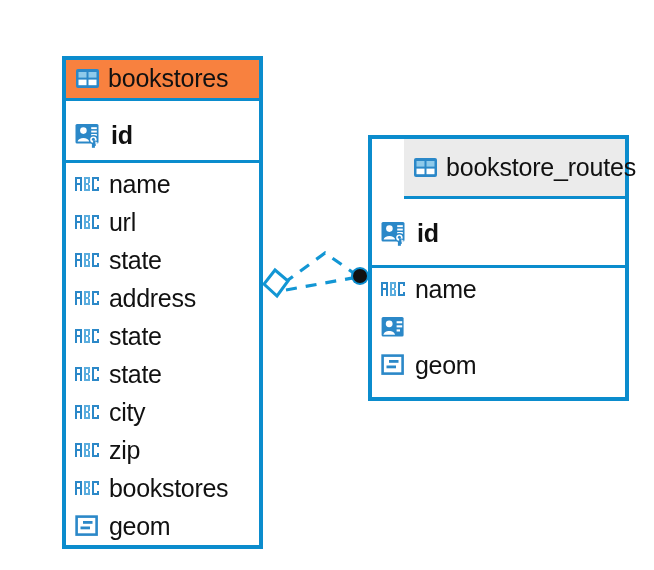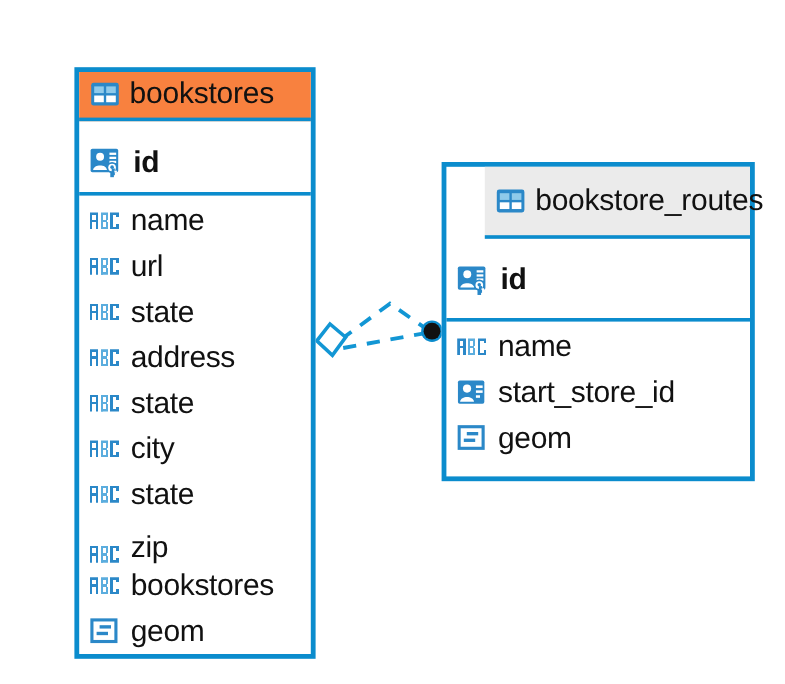--- a/index.html
+++ b/index.html
@@ -327,53 +327,53 @@
             </g>
             <g fill="#2b88c8">
               <rect x="17" y="0" width="7" height="2"></rect>
                 <rect x="17" y="2" width="2" height="10"></rect>
               <rect x="17" y="12" width="7" height="2"></rect>
                 <rect x="22" y="2" width="2" height="2"></rect>
               <rect x="22" y="10" width="2" height="2"></rect>
             </g>
           </svg>
         </span>
+        <span class="field-label">state</span>
+      </div>
+
+      <div class="field-row" style="height:38px;">
+        <span class="icon">
+          <svg width="25" height="14" viewBox="0 0 25 14" shape-rendering="crispEdges">
+            <g fill="#2b88c8">
+              <rect x="0" y="0" width="7" height="2"></rect>
+                <rect x="0" y="2" width="2" height="12"></rect>
+              <rect x="5" y="2" width="2" height="12"></rect>
+                <rect x="2" y="6" width="3" height="2"></rect>
+            </g>
+            <g fill="#5badde">
+              <rect x="9" y="0" width="6" height="2"></rect>
+                <rect x="9" y="2" width="2" height="12"></rect>
+              <rect x="13" y="2" width="2" height="4"></rect>
+                <rect x="11" y="6" width="3" height="2"></rect>
+              <rect x="13" y="8" width="2" height="4"></rect>
+                <rect x="9" y="12" width="6" height="2"></rect>
+            </g>
+            <g fill="#2b88c8">
+              <rect x="17" y="0" width="7" height="2"></rect>
+                <rect x="17" y="2" width="2" height="10"></rect>
+              <rect x="17" y="12" width="7" height="2"></rect>
+                <rect x="22" y="2" width="2" height="2"></rect>
+              <rect x="22" y="10" width="2" height="2"></rect>
+            </g>
+          </svg>
+        </span>
         <span class="field-label">city</span>
       </div>
 
       <div class="field-row" style="height:38px;">
-        <span class="icon">
-          <svg width="25" height="14" viewBox="0 0 25 14" shape-rendering="crispEdges">
-            <g fill="#2b88c8">
-              <rect x="0" y="0" width="7" height="2"></rect>
-                <rect x="0" y="2" width="2" height="12"></rect>
-              <rect x="5" y="2" width="2" height="12"></rect>
-                <rect x="2" y="6" width="3" height="2"></rect>
-            </g>
-            <g fill="#5badde">
-              <rect x="9" y="0" width="6" height="2"></rect>
-                <rect x="9" y="2" width="2" height="12"></rect>
-              <rect x="13" y="2" width="2" height="4"></rect>
-                <rect x="11" y="6" width="3" height="2"></rect>
-              <rect x="13" y="8" width="2" height="4"></rect>
-                <rect x="9" y="12" width="6" height="2"></rect>
-            </g>
-            <g fill="#2b88c8">
-              <rect x="17" y="0" width="7" height="2"></rect>
-                <rect x="17" y="2" width="2" height="10"></rect>
-              <rect x="17" y="12" width="7" height="2"></rect>
-                <rect x="22" y="2" width="2" height="2"></rect>
-              <rect x="22" y="10" width="2" height="2"></rect>
-            </g>
-          </svg>
-        </span>
-        <span class="field-label">state</span>
-      </div>
-
-      <div class="field-row" style="height:38px;align-items:flex-end;">
         <span class="icon">
           <svg width="25" height="14" viewBox="0 0 25 14" shape-rendering="crispEdges">
             <g fill="#2b88c8">
               <rect x="0" y="0" width="7" height="2"></rect>
                 <rect x="0" y="2" width="2" height="12"></rect>
               <rect x="5" y="2" width="2" height="12"></rect>
                 <rect x="2" y="6" width="3" height="2"></rect>
             </g>
             <g fill="#5badde">
               <rect x="9" y="0" width="6" height="2"></rect>
@@ -510,21 +510,20 @@
         <span class="icon">
           <svg width="25" height="22" viewBox="0 0 25 22">
             <rect x="0.6" y="1" width="22" height="19.5" rx="1.5" fill="#2b88c8"></rect>
             <circle cx="8.2" cy="7.8" r="3.4" fill="#ffffff"></circle>
             <path d="M 2.4 18.8 C 3.0 13.6 13.4 13.6 14.0 18.8 Z" fill="#ffffff"></path>
             <rect x="15.6" y="5.2" width="5.6" height="2.1" fill="#ffffff"></rect>
             <rect x="15.6" y="9.3" width="5.6" height="2.1" fill="#ffffff"></rect>
             <rect x="15.6" y="13.4" width="3.4" height="2.1" fill="#ffffff"></rect>
           </svg>
         </span>
-        <span class="field-label">start_store_id</span>
       </div>
 
 
       <div class="field-row" style="height:38px;">
         <span class="icon">
           <svg width="25" height="22" viewBox="0 0 25 22">
             <rect x="1.6" y="1.6" width="20" height="18" fill="none" stroke="#2b88c8" stroke-width="2.6"></rect>
             <rect x="8" y="6" width="9.5" height="2.8" fill="#2b88c8"></rect>
             <rect x="5.5" y="11.5" width="9.5" height="2.8" fill="#2b88c8"></rect>
           </svg>

